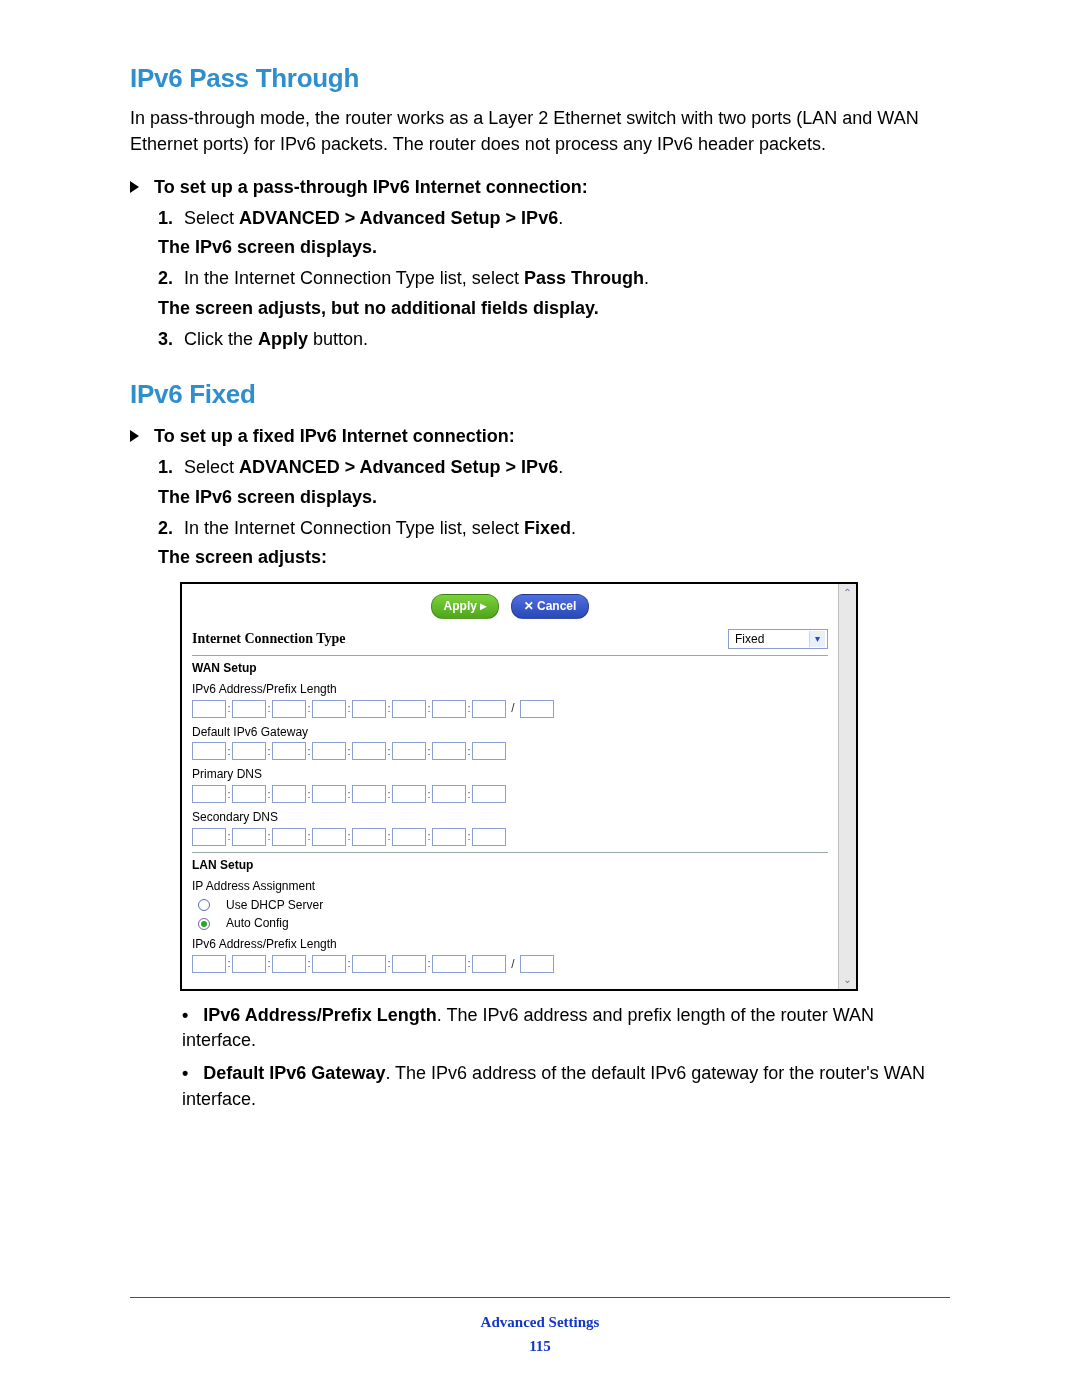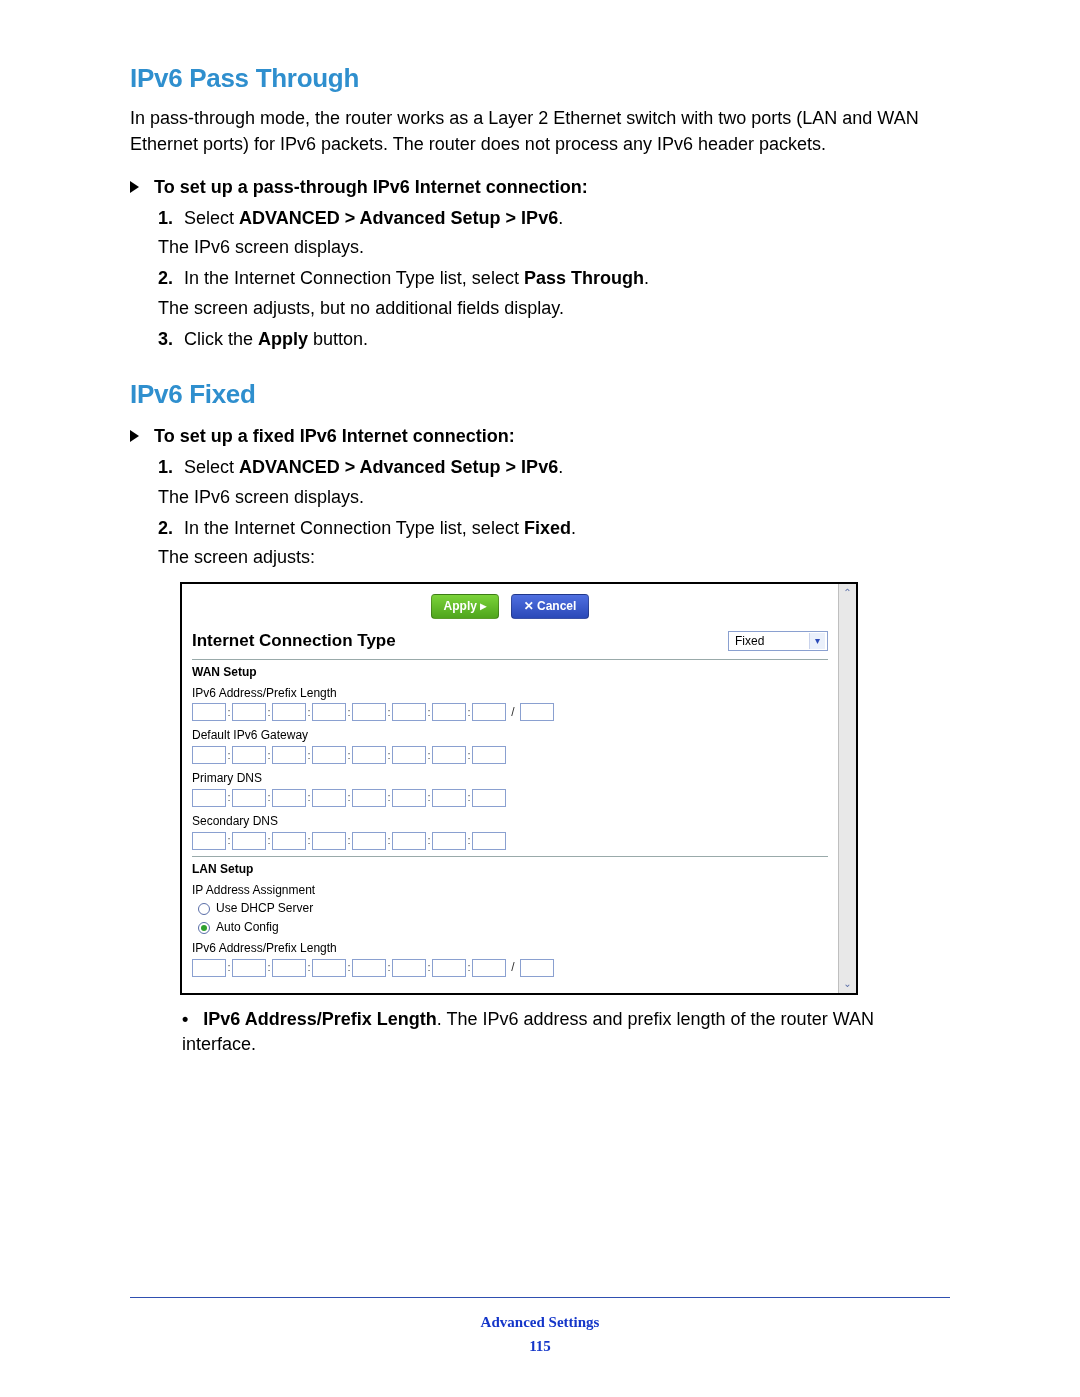--- a/index.html
+++ b/index.html
@@ -47,21 +47,21 @@
     vertical-align: baseline;
   }
   ol.steps {
     list-style: none;
     margin: 4px 0 10px 28px;
   }
   ol.steps li {
     margin: 6px 0;
   }
   ol.steps li .num { font-weight: bold; margin-right:6px; }
-  ol.steps li .sub { display:block; margin-top:4px; }
+  ol.steps li .sub { display:block; margin-top:4px;font-weight:bold; }
   ul.bullets {
     list-style: none;
     margin: 4px 0 10px 52px;
   }
   ul.bullets li { margin: 8px 0; }
   ul.bullets li::before {
     content: "•";
     font-weight: bold;
     margin-right: 10px;
   }
@@ -93,31 +93,31 @@
   .btnbar {
     text-align:center;
     padding: 4px 0 10px 0;
   }
   .btn {
     display:inline-block;
     font-size: 12px;
     font-weight:bold;
     color:#fff;
     padding: 3px 12px;
-    border-radius: 4px;
+    border-radius: 12px;
     border:1px solid rgba(0,0,0,.25);
     margin: 0 4px;
   }
   .btn-apply { background: linear-gradient(#7bd33a,#4fa51c); }
   .btn-cancel { background: linear-gradient(#4f6fe0,#2a49b8); }
   .row-top {
     display:flex; justify-content:space-between; align-items:center;
     margin-bottom:6px;
   }
-  .row-top .lbl { font-weight:bold; font-size:17px; }
+  .row-top .lbl { font-weight:bold; font-size:14px;font-family:Liberation Serif, serif; }
   .select {
     width: 100px; height:20px;
     border:1px solid #8aa0d0;
     display:flex; align-items:center; justify-content:space-between;
     padding:0 2px 0 6px; font-size:12px; background:#fff;
   }
   .select .chev {
     width:16px; height:16px;
     display:flex; align-items:center; justify-content:center;
     color:#2a49b8; font-size:10px;
@@ -126,21 +126,21 @@
   }
   .grp-title { font-weight:bold; font-size:12px; margin-top:6px; border-top:1px solid #9aa; padding-top:4px;}
   .field-label { font-size:12px; margin-top:4px; }
   .seg-row { margin:2px 0 6px 0; display:flex; align-items:center; flex-wrap:nowrap; }
   .seg {
     width:34px; height:18px; border:1px solid #8aa0d0; background:#fff; margin-right:0;
   }
   .sep { width:6px; text-align:center; font-size:11px; color:#444; }
   .slash { width:10px; text-align:center; font-size:12px; color:#333; margin:0 2px;}
   .plen { width:34px; height:18px; border:1px solid #8aa0d0; background:#fff; }
-  .radio-row { font-size:12px; margin:2px 0 2px 6px; display:flex; align-items:center; gap:6px;}
+  .radio-row { font-size:12px; margin:2px 0 2px 6px; display:flex; align-items:center; gap:16px;}
   .radio {
     width:12px; height:12px; border:1px solid #5a6ea8; border-radius:50%;
     display:inline-flex; align-items:center; justify-content:center; background:#fff;
   }
   .radio.checked::after {
     content:""; width:6px; height:6px; background:#2fa12f; border-radius:50%;
   }
   .footer {
     position:absolute; left:0; right:0; bottom:40px;
     text-align:center;
@@ -339,20 +339,23 @@
             <span class="arrow">⌄</span>
           </div>
         </div>
       </div>
     </div>
 
     <ul class="bullets">
       <li>
         <b>IPv6 Address/Prefix Length</b><span>. The IPv6 address and prefix length of the router WAN interface.</span>
       </li>
+      <li>
+        <b>Default IPv6 Gateway</b><span>. The IPv6 address of the default IPv6 gateway for the router's WAN interface.</span>
+      </li>
     </ul>
   </div>
 </div>
 
 <div class="footer">
   <div class="footer-line"></div>
   <div class="sec">Advanced Settings</div>
   <div class="pg">115</div>
 </div>
 

